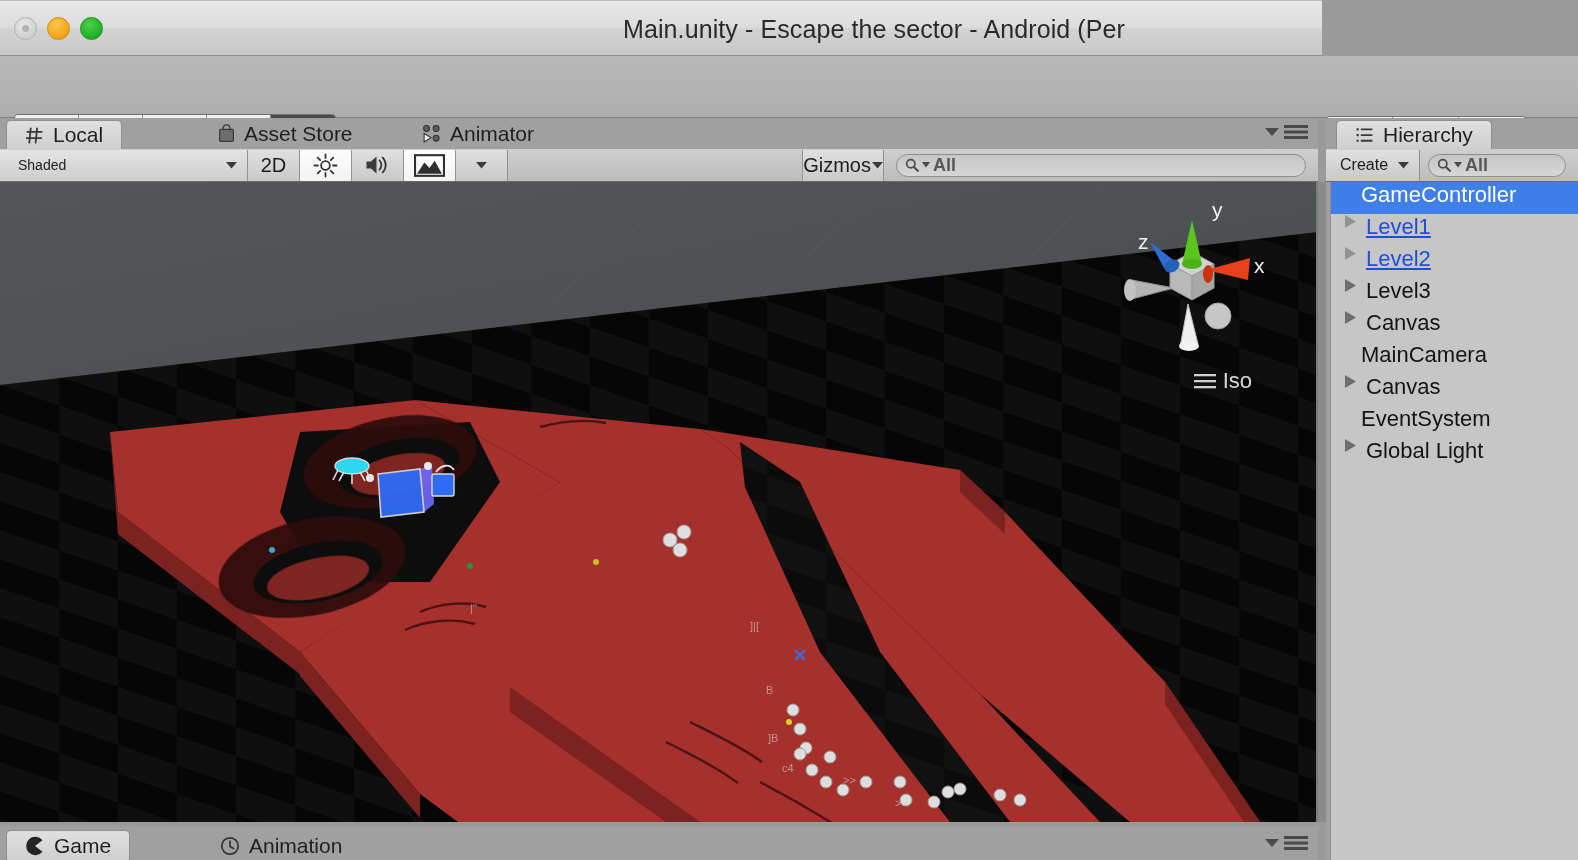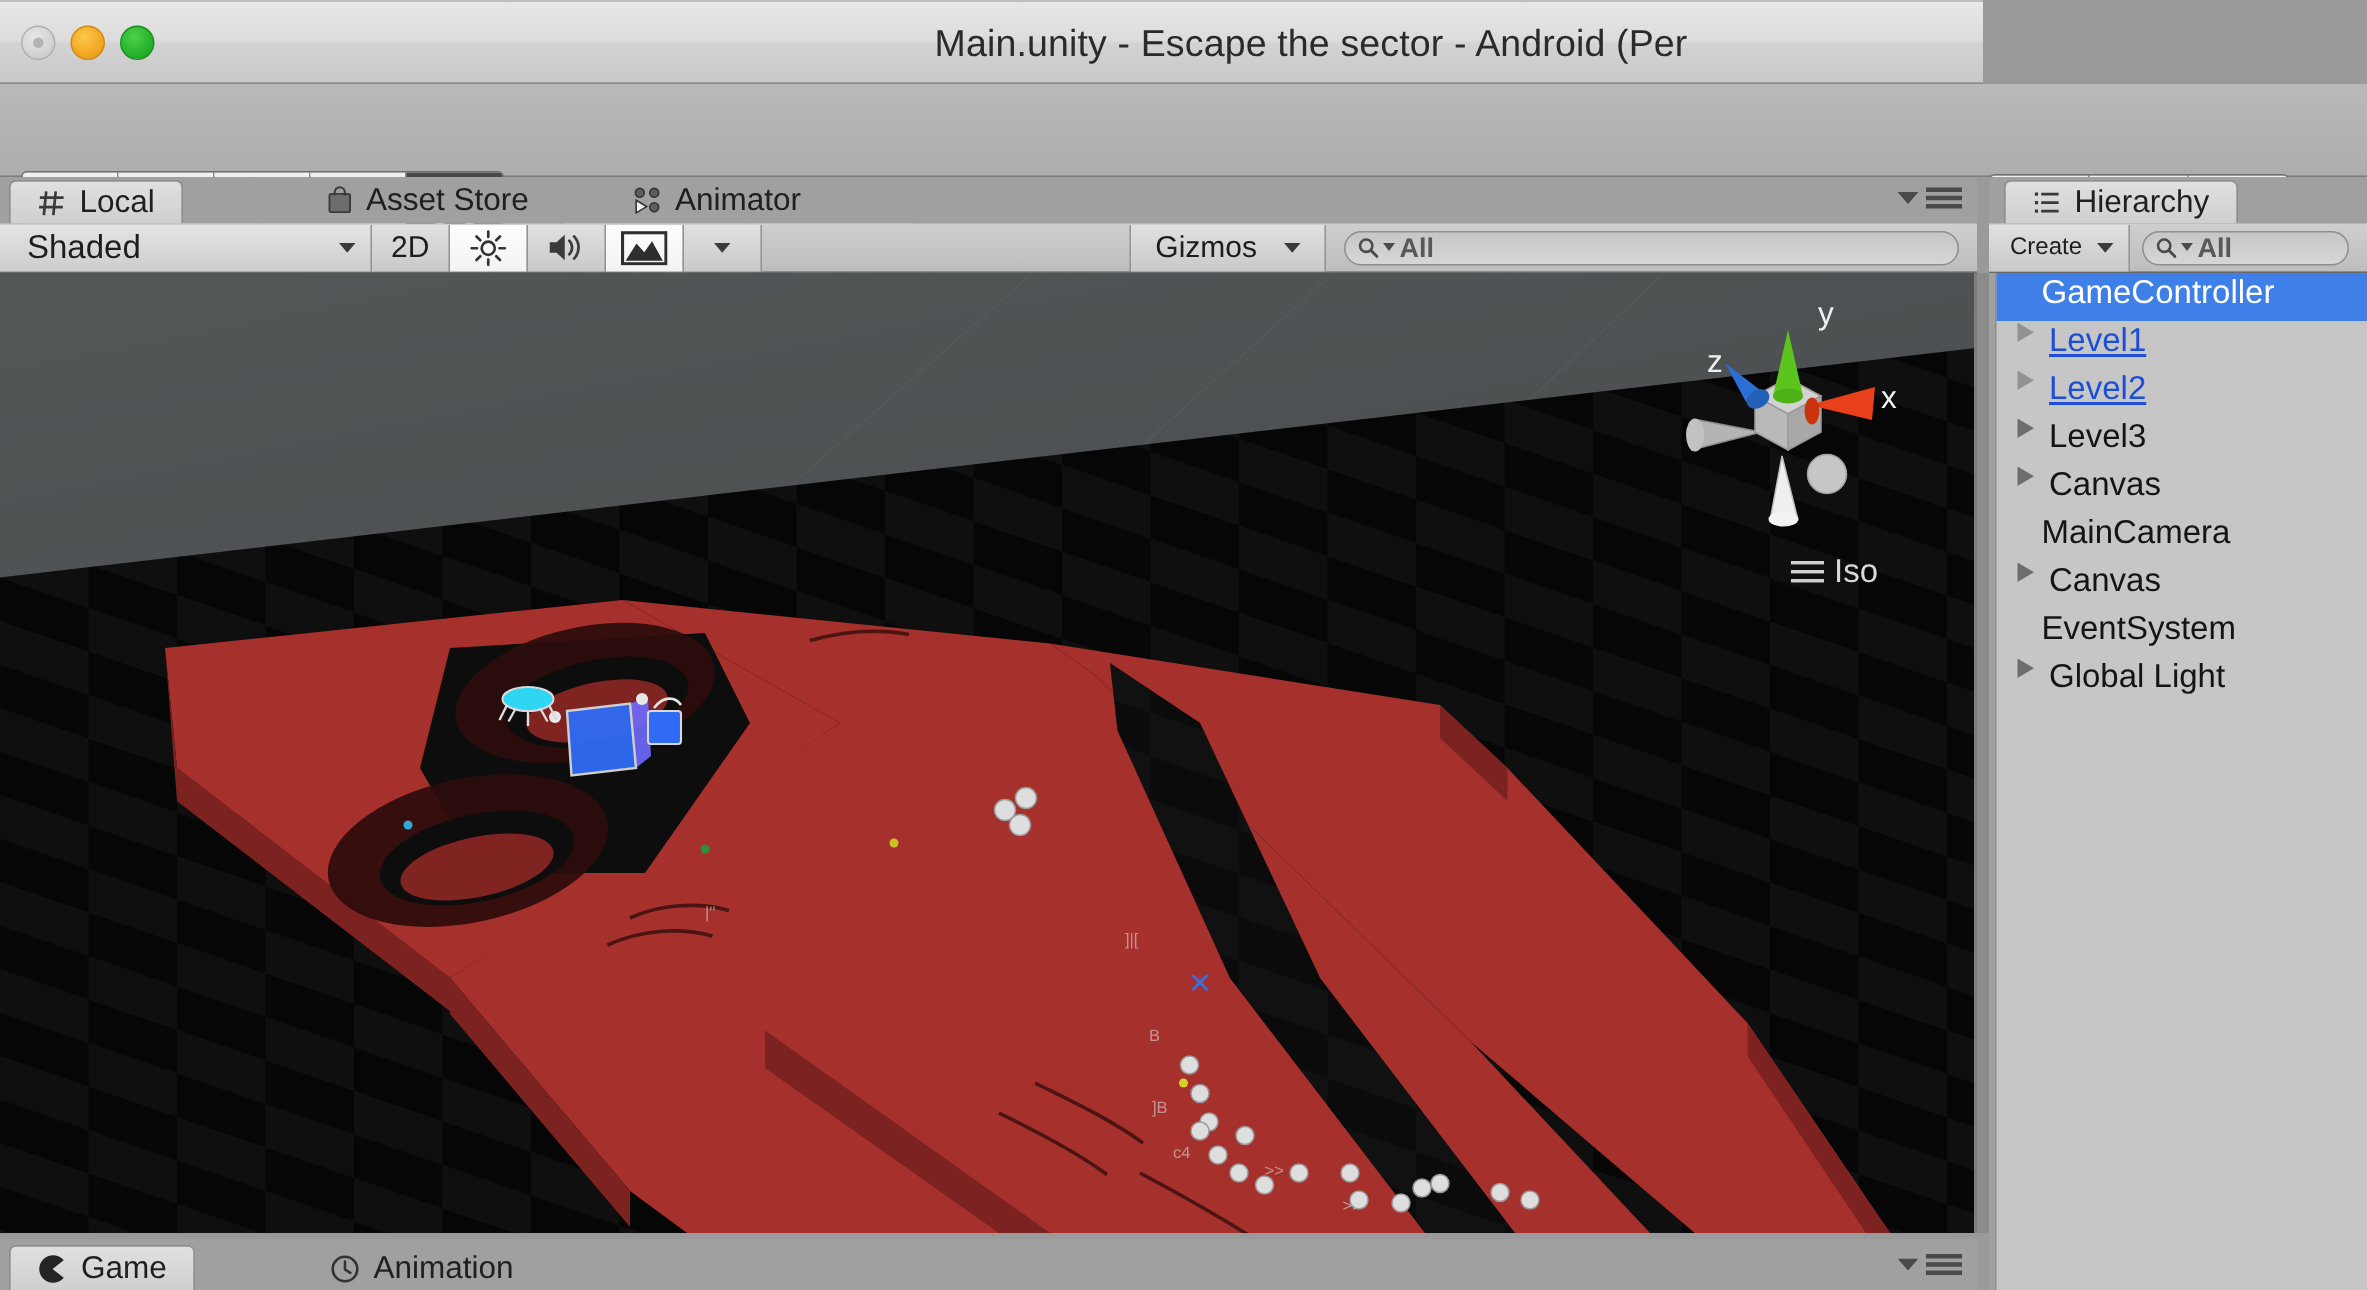--- a/index.html
+++ b/index.html
@@ -73,33 +73,33 @@
 
   
   .sceneToolbar {
     position: absolute; left: 0; top: 149px; width: 1318px; height: 33px;
     background: linear-gradient(to bottom, #cfcfcf, #bdbdbd);
     border-bottom: 1px solid #6a6a6a;
     display: flex; align-items: center;
   }
   .stdrop {
     width: 248px; height: 31px; display: flex; align-items: center; justify-content: space-between;
-    padding: 0 10px 0 18px; font-size: 22px; color: #1d1d1d;
+    padding: 0 10px 0 18px; font-size: 14px; color: #1d1d1d;
     background: linear-gradient(to bottom, #e4e4e4, #cdcdcd);
     border-right: 1px solid #939393;
   }
   .stbtn {
     height: 31px; min-width: 52px; display: flex; align-items: center; justify-content: center;
     font-size: 20px; color: #1d1d1d;
     background: linear-gradient(to bottom, #e0e0e0, #c9c9c9);
     border-right: 1px solid #939393; padding: 0 10px;
   }
   .stbtn.on { background: linear-gradient(to bottom, #fdfdfd, #f3f3f3); }
   .gizmos {
-    margin-left: auto; height: 31px; display: flex; align-items: center; gap: 18px; padding: 0 16px;
+    margin-left: auto; height: 31px; display: flex; align-items: center; gap: 1px; padding: 0 0;
     font-size: 20px; color: #1d1d1d;
     background: linear-gradient(to bottom, #e0e0e0, #c9c9c9);
     border-left: 1px solid #939393; border-right: 1px solid #939393;
   }
   .searchbox {
     width: 410px; height: 23px; margin: 0 12px; border-radius: 12px;
     background: linear-gradient(to bottom, #c6c6c6, #d6d6d6);
     border: 1px solid #8e8e8e; display: flex; align-items: center; padding: 0 8px; gap: 3px;
     font-size: 18px; color: #585858; font-weight: bold;
   }

